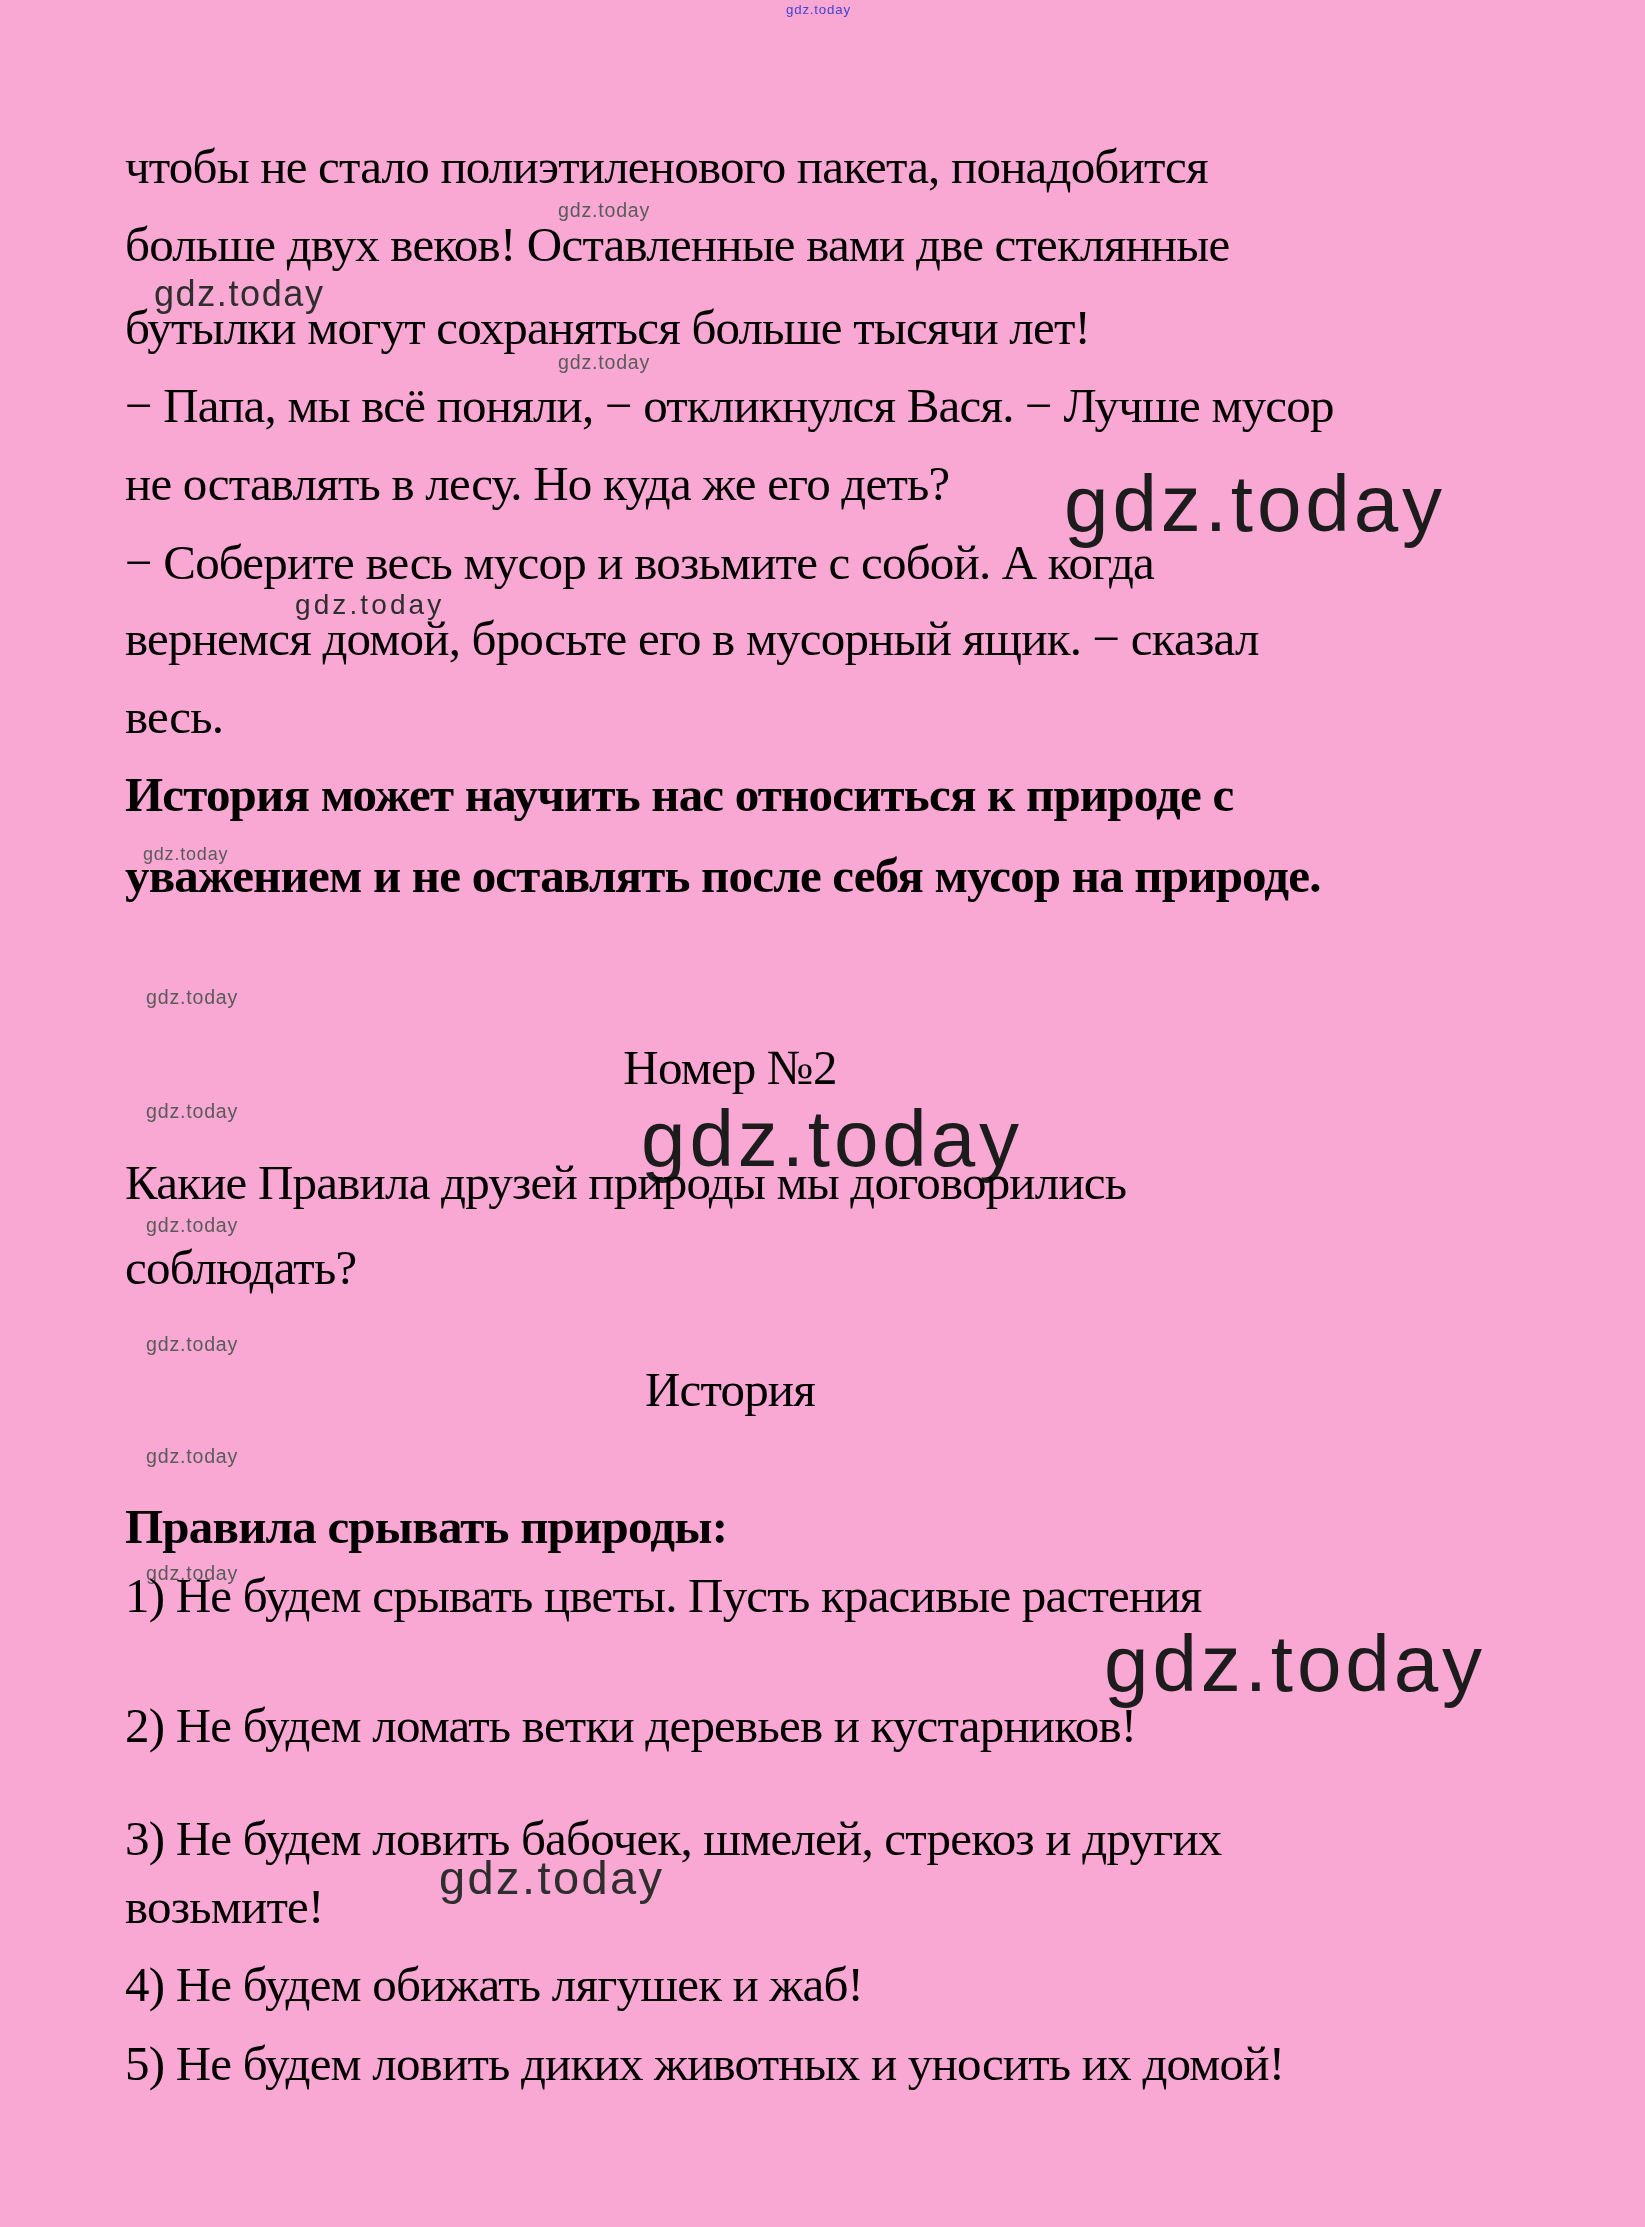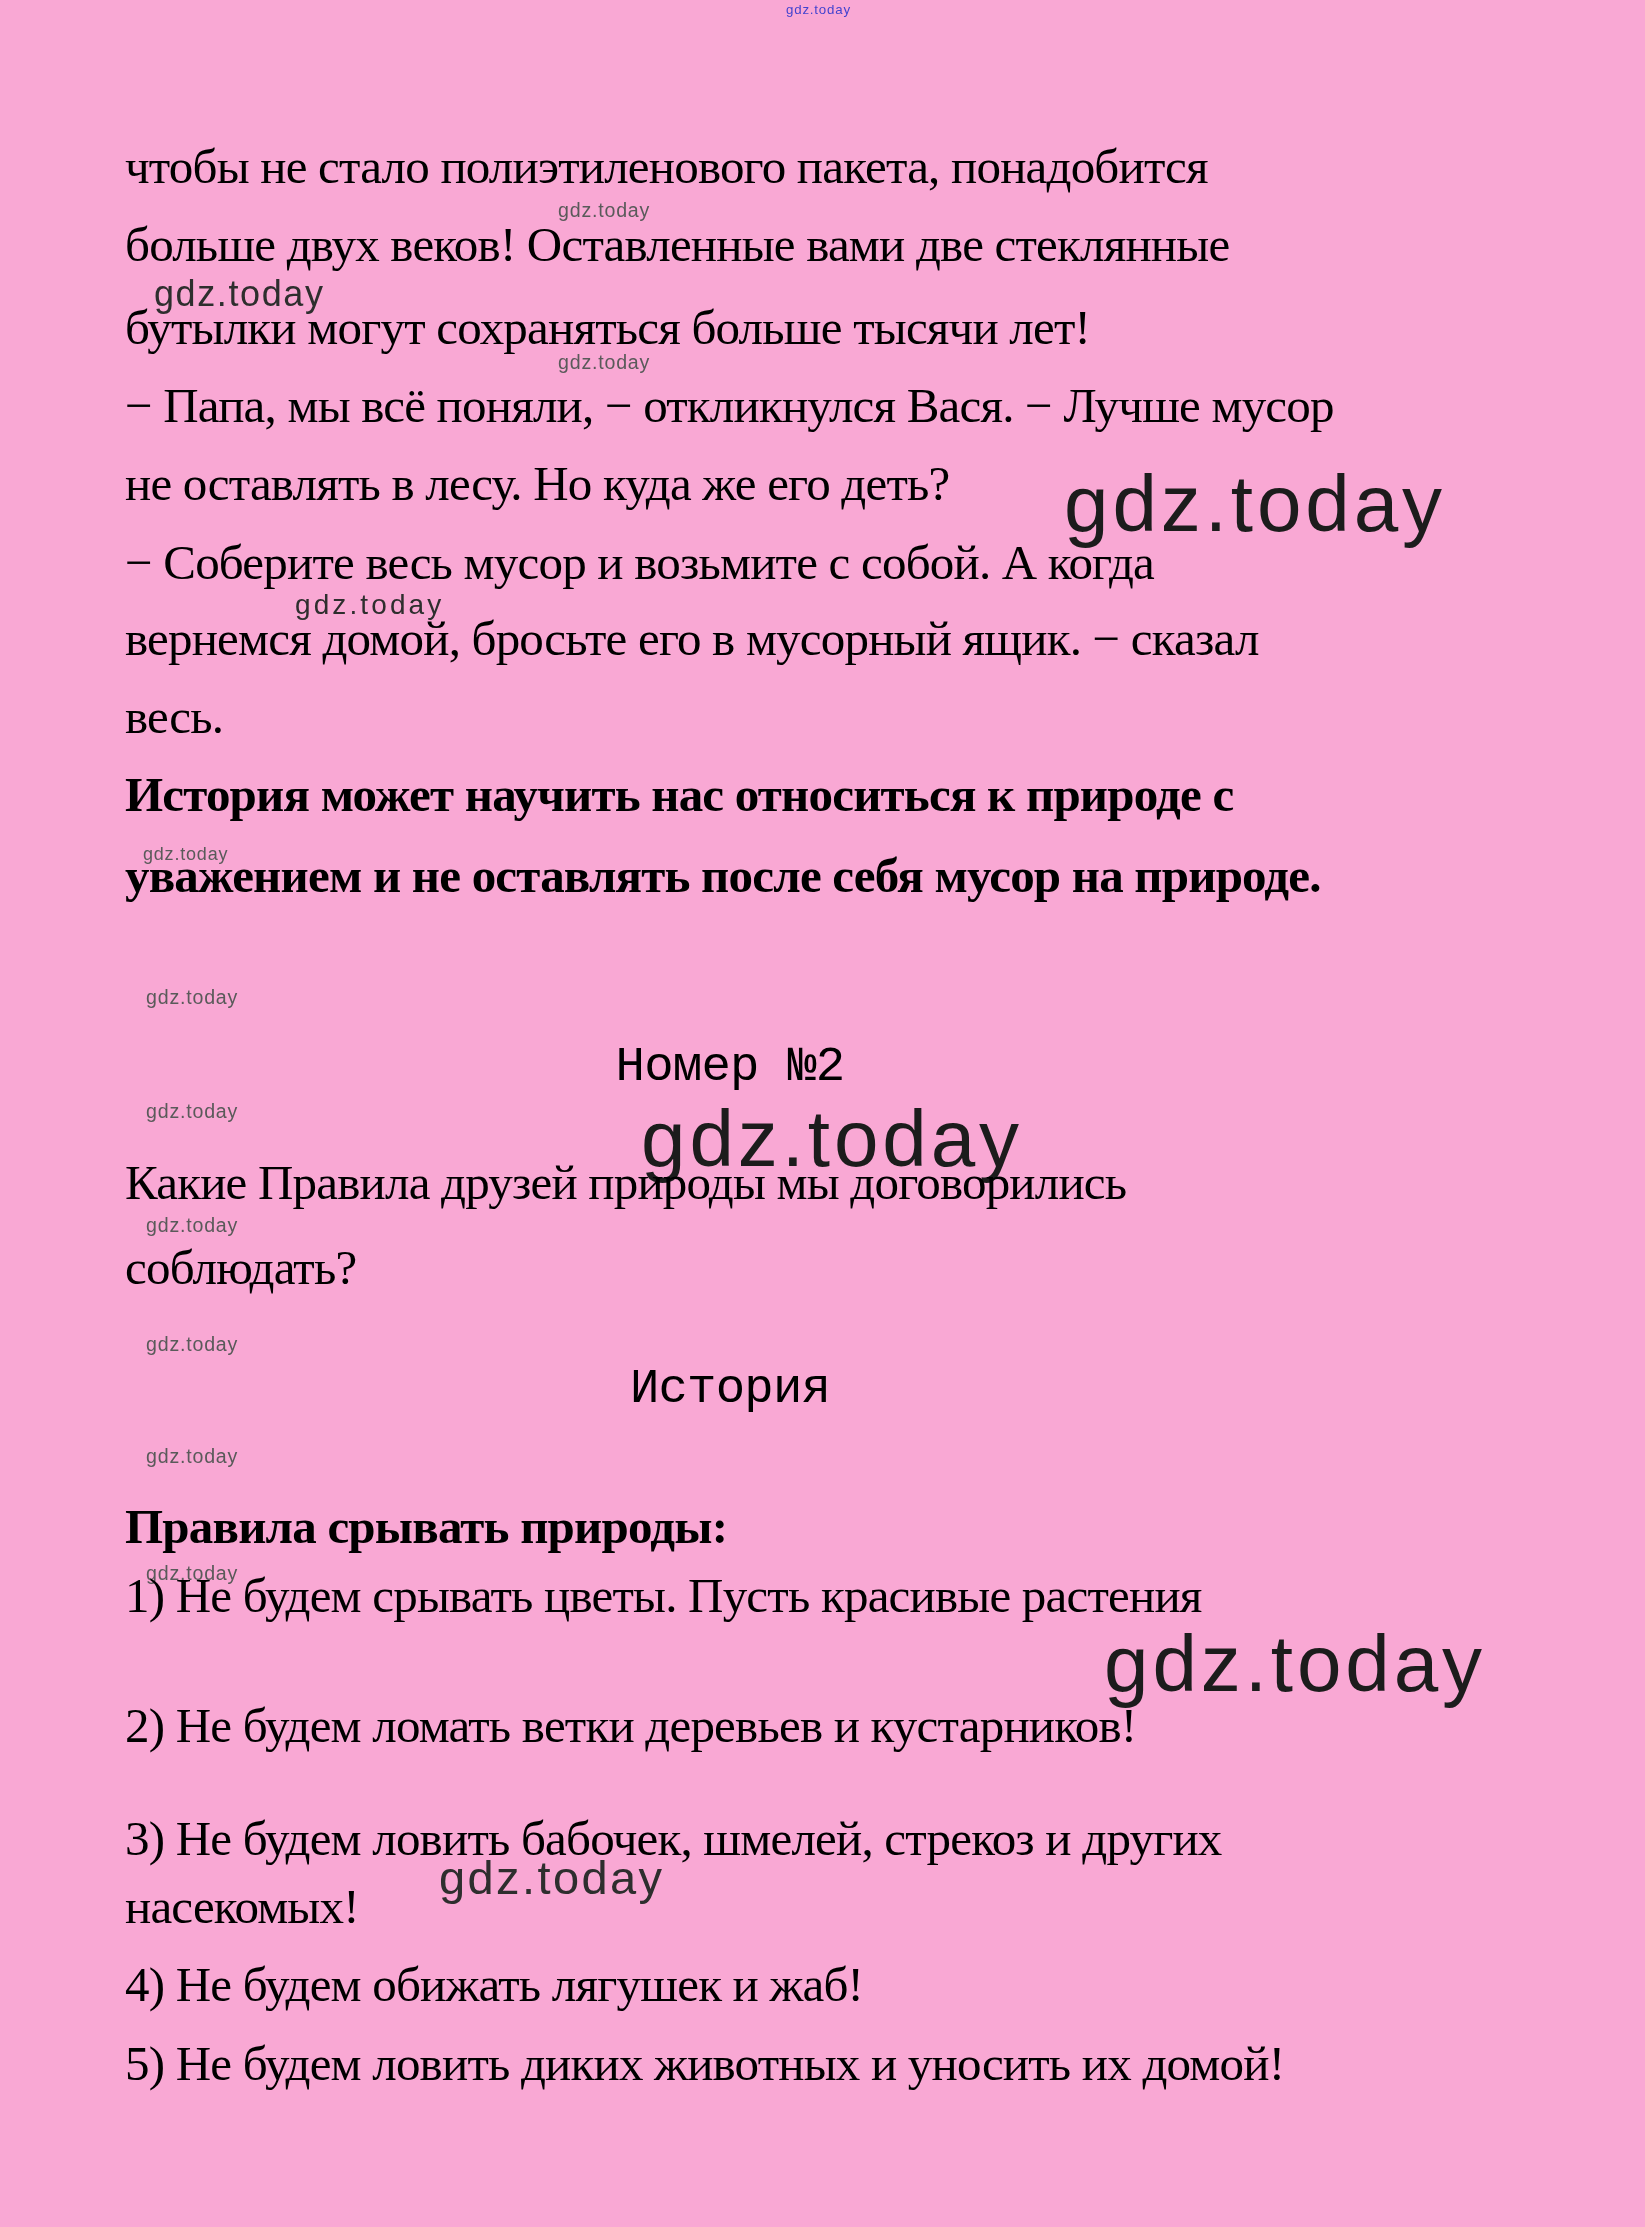--- a/index.html
+++ b/index.html
@@ -13,21 +13,21 @@
   }
   .line{
     position:absolute;
     left:125px;
     font-size:49px;
     line-height:1;
     white-space:nowrap;
     letter-spacing:-0.8px;
   }
   .bold{font-weight:bold;}
-  .center{left:0;width:1460px;text-align:center;font-family:Liberation Mono, monospace;}
+  .center{left:0;width:1460px;text-align:center;}
   .wm{
     position:absolute;
     font-family:"Liberation Sans", sans-serif;
     line-height:1;
     white-space:nowrap;
     font-weight:normal;
   }
   .wm-top  {left:786px;top:3.1px;   font-size:13.3px; letter-spacing:0.8px; color:#4343cf;}
   .wm-s    {font-size:19.6px; letter-spacing:0.8px; color:#5a5a5a;}
   .wm-m    {color:#2e2e2e;}
@@ -105,18 +105,18 @@
   <div class="line l14 center">История</div>
   <span class="wm wm-s w12">gdz.today</span>
   <div class="line l15 bold">Правила срывать природы:</div>
   <span class="wm wm-s w13">gdz.today</span>
 
   <div class="line l16">1) Не будем срывать цветы. Пусть красивые растения</div>
   <span class="wm wm-l w14">gdz.today</span>
   <div class="line l18">2) Не будем ломать ветки деревьев и кустарников!</div>
   <div class="line l19">3) Не будем ловить бабочек, шмелей, стрекоз и других</div>
   <span class="wm wm-m w15">gdz.today</span>
-  <div class="line l20">насекомых!</div>
+  <div class="line l20">возьмите!</div>
   <div class="line l21">4) Не будем обижать лягушек и жаб!</div>
   <div class="line l22">5) Не будем ловить диких животных и уносить их домой!</div>
 
 </div>
 
 
 </body></html>

